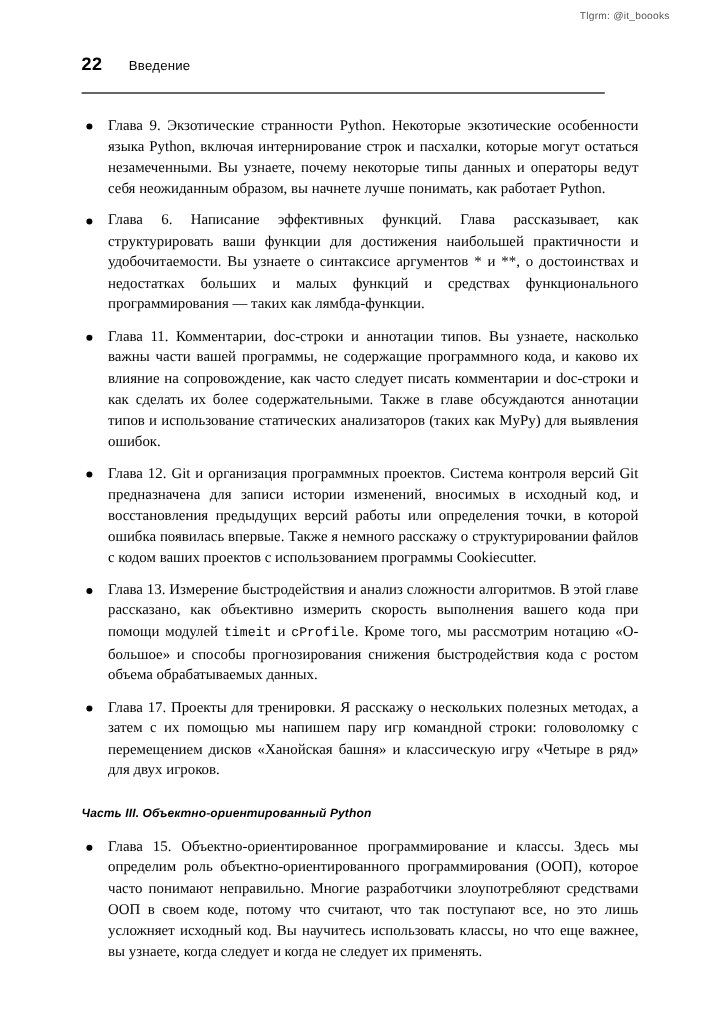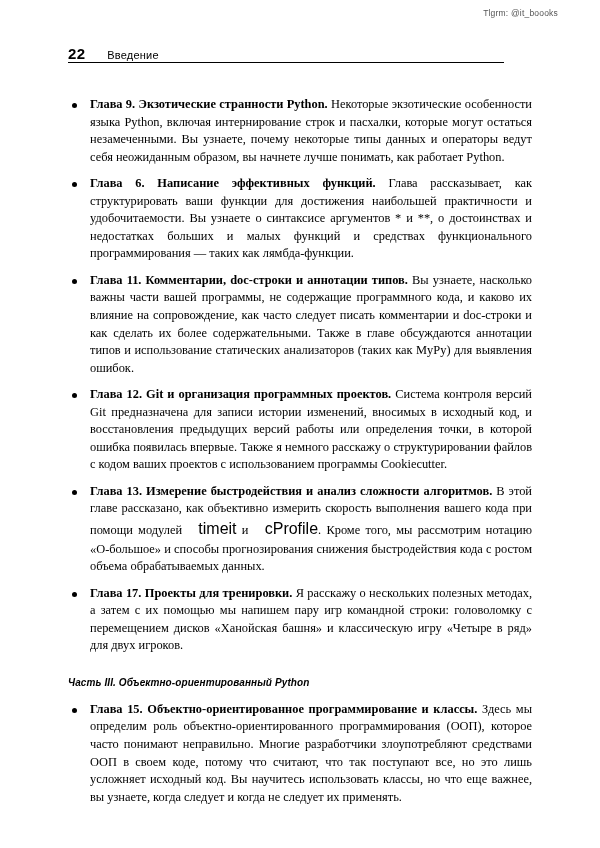--- a/index.html
+++ b/index.html
@@ -31,21 +31,21 @@
     letter-spacing: 0.2px;
   }
   .header {
     position: absolute;
     top: 45px;
     left: 68px;
     right: 68px;
     display: flex;
     align-items: baseline;
     gap: 22px;
-    padding-bottom: 0;
+    padding-bottom: 15px;
     border-bottom: 1.2px solid #000000;
   }
   .folio {
     font-family: "Liberation Sans", sans-serif;
     font-weight: bold;
     font-size: 15px;
     letter-spacing: 0.3px;
   }
   .running-head {
     font-family: "Liberation Sans", sans-serif;
@@ -76,26 +76,25 @@
     content: "";
     position: absolute;
     left: 4px;
     top: 7px;
     width: 5px;
     height: 5px;
     border-radius: 50%;
     background: #000000;
   }
   .chapter-title {
-    font-weight: bold;
+    font-weight: normal;
   }
   .mono {
-    font-family: Liberation Sans, sans-serif;
-    font-size: 16px;
-    margin-left: 11px;
+    font-family: Liberation Mono, monospace;
+    font-size: 11px;
   }
   .part-heading {
     font-family: "Liberation Sans", sans-serif;
     font-weight: bold;
     font-style: italic;
     font-size: 10px;
     margin-top: 22px;
     margin-bottom: 13px;
     letter-spacing: 0.1px;
   }

